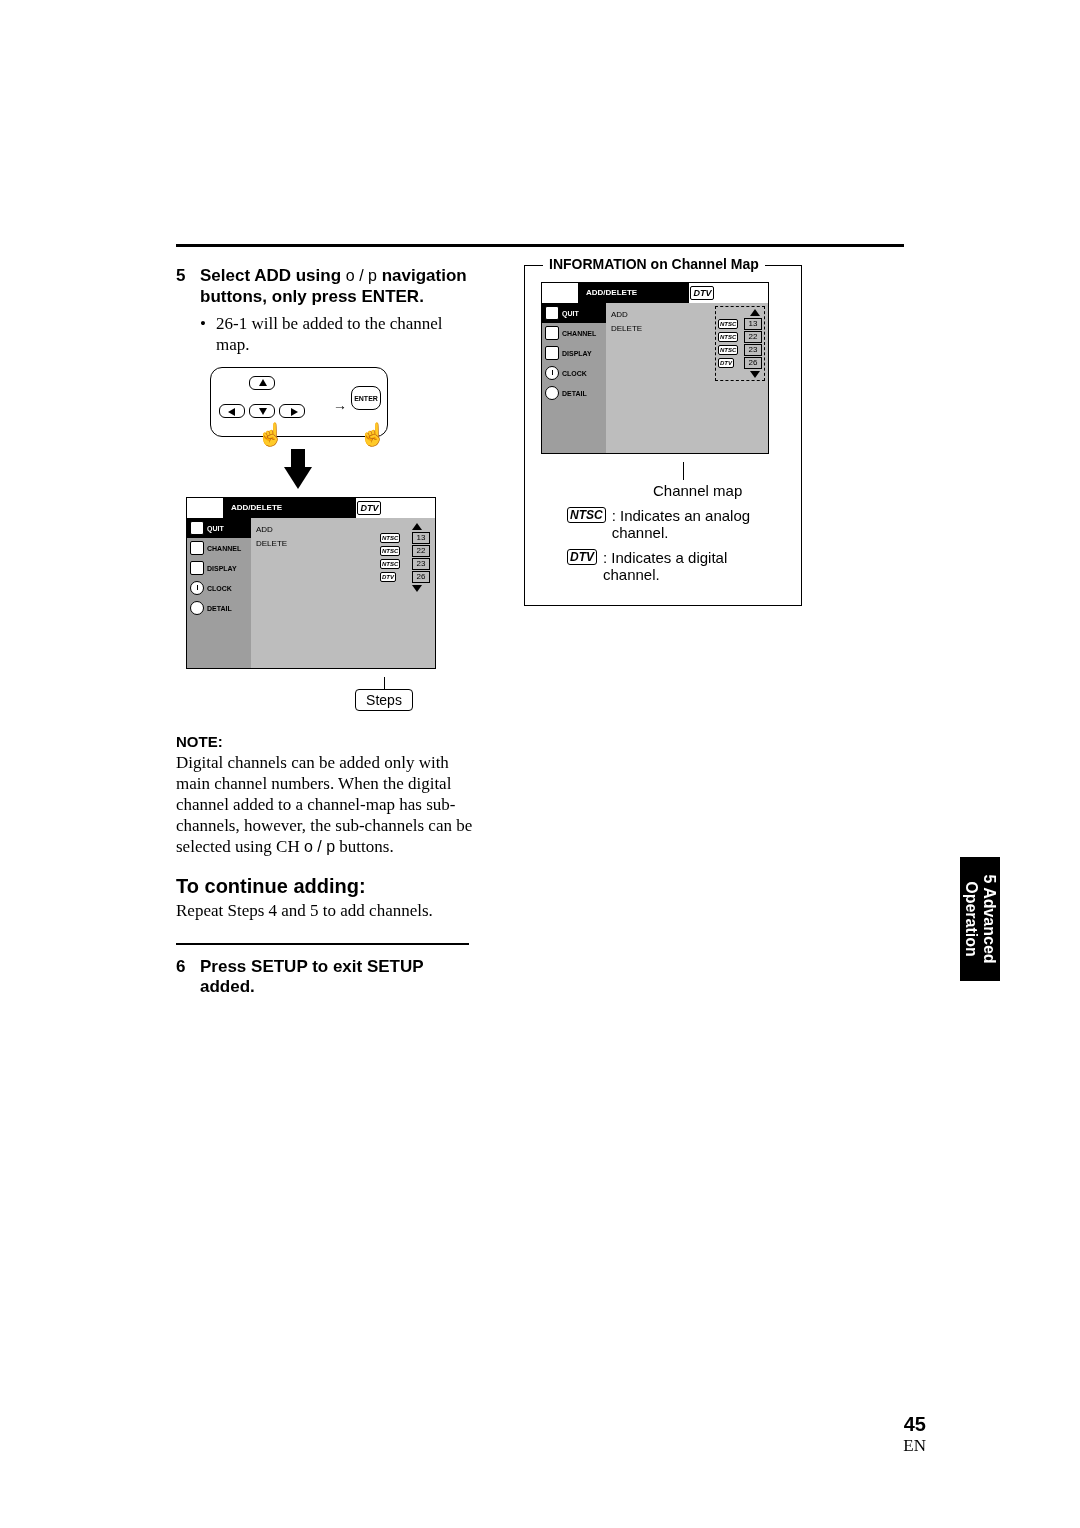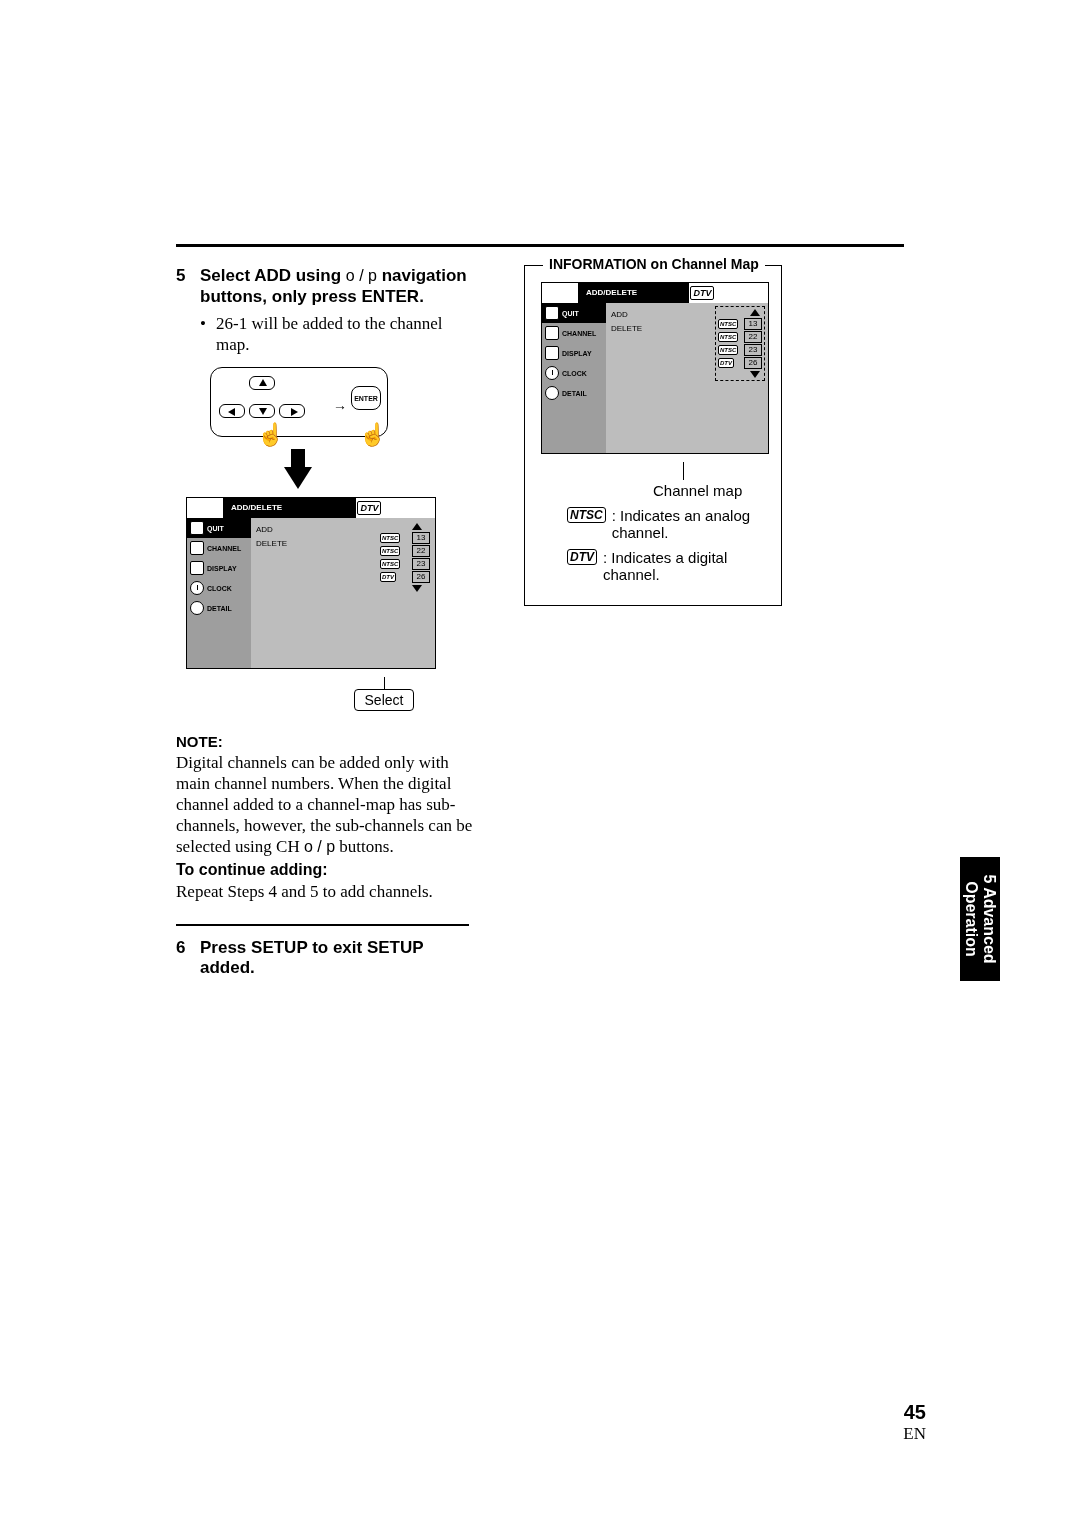--- a/index.html
+++ b/index.html
@@ -61,40 +61,40 @@
   .ch-val { font-family:Arial, Helvetica, sans-serif; font-size:8px; border:1px solid #000; width:18px; text-align:center; line-height:10px; }
   .scroll-arrow { width:0; height:0; border-left:5px solid transparent; border-right:5px solid transparent; }
   .scroll-up { border-bottom:7px solid #000; margin:0 auto 2px 32px; }
   .scroll-down { border-top:7px solid #000; margin:2px auto 0 32px; }
   .added-callout { text-align:center; margin-left: 116px; margin-top: 8px; display:flex; align-items:center; flex-direction:column; }
   .added-line { width:1px; height:12px; background:#000; }
   .added-box { border:1px solid #000; border-radius:4px; padding:2px 10px; font-family:Arial, Helvetica, sans-serif; font-size:14px; background:#fff; }
 
   .note-head { font-family:Arial, Helvetica, sans-serif; font-weight:bold; font-size:15px; margin-top:22px; }
   .note-body { font-size:17px; line-height:21px; margin-top:2px; }
-  .sub-head { font-family:Arial, Helvetica, sans-serif; font-weight:bold; font-size:16px; margin-top:4px; }
+  .sub-head { font-family:Arial, Helvetica, sans-serif; font-weight:bold; font-size:20px; margin-top:18px; }
   .sub-body { font-size:17px; line-height:21px; margin-top:2px; }
 
   .step-rule { height:2px; background:#000; margin:22px 0 12px; width:293px; }
   .step6 { font-family:Arial, Helvetica, sans-serif; font-weight:bold; font-size:17px; display:flex; }
 
   
-  .info-box { border:1.5px solid #000; padding:16px 8px 14px 8px; position:relative; margin-top:0; width:258px; }
+  .info-box { border:1.5px solid #000; padding:16px 8px 14px 8px; position:relative; margin-top:0; width:278px; }
   .info-box-title { position:absolute; top:-10px; left:18px; background:#fff; padding:0 6px; font-family:Arial, Helvetica, sans-serif; font-weight:bold; font-size:14px; }
   .callouts { margin-top:12px; font-family:Arial, Helvetica, sans-serif; font-size:15px; }
   .callout-row { display:flex; align-items:flex-start; gap:6px; margin:8px 14px 8px 34px; }
   .callout-label { margin:2px 0 2px 120px; font-size:15px; }
   .ntsc-big { border:1.5px solid #000; border-radius:3px; font-style:italic; font-weight:bold; font-size:12px; padding:0 2px; flex-shrink:0; background:#fff; font-family:Arial, Helvetica, sans-serif; }
   .callout-line { width:1px; height:18px; background:#000; margin-left:150px; margin-top:-4px; margin-bottom:0; }
 
   
   .side-tab { position:absolute; right:80px; top:857px; width:40px; height:124px; background:#000; color:#fff; font-family:Arial, Helvetica, sans-serif; font-weight:bold; font-size:16px; display:flex; align-items:center; justify-content:center; }
   .side-tab .rot { transform: rotate(90deg); white-space:nowrap; text-align:center; line-height:18px; }
 
-  .page-num { position:absolute; right:154px; bottom:84px; text-align:right; font-family:Arial, Helvetica, sans-serif; }
+  .page-num { position:absolute; right:154px; bottom:72px; text-align:right; font-family:Arial, Helvetica, sans-serif; }
   .page-num .pn { font-weight:bold; font-size:20px; }
   .page-num .lang { font-family:"Times New Roman", serif; font-size:17px; display:block; }
 </style>
 </head>
 <body>
 
 <div class="page">
   <div class="header-rule"></div>
 
   <div class="cols">
@@ -187,21 +187,21 @@
                   <span class="ntsc-badge">DTV</span>
                   <span class="ch-val">26</span>
                 </div>
               <div class="scroll-arrow scroll-down"></div>
             </div>
           </div>
         </div>
       </div>
       <div class="added-callout">
         <div class="added-line"></div>
-        <div class="added-box">Select</div>
+        <div class="added-box">Steps</div>
       </div>
 
       <div class="note-head">NOTE:</div>
       <div class="note-body">
         <span>Digital channels can be added only with main channel numbers. When the digital channel added to a channel-map has sub-channels, however, the sub-channels can be selected using CH </span><span class="nav-sym">o / p</span><span> buttons.</span>
       </div>
 
       <div class="sub-head">To continue adding:</div>
       <div class="sub-body">Repeat Steps 4 and 5  to add channels.</div>
 

